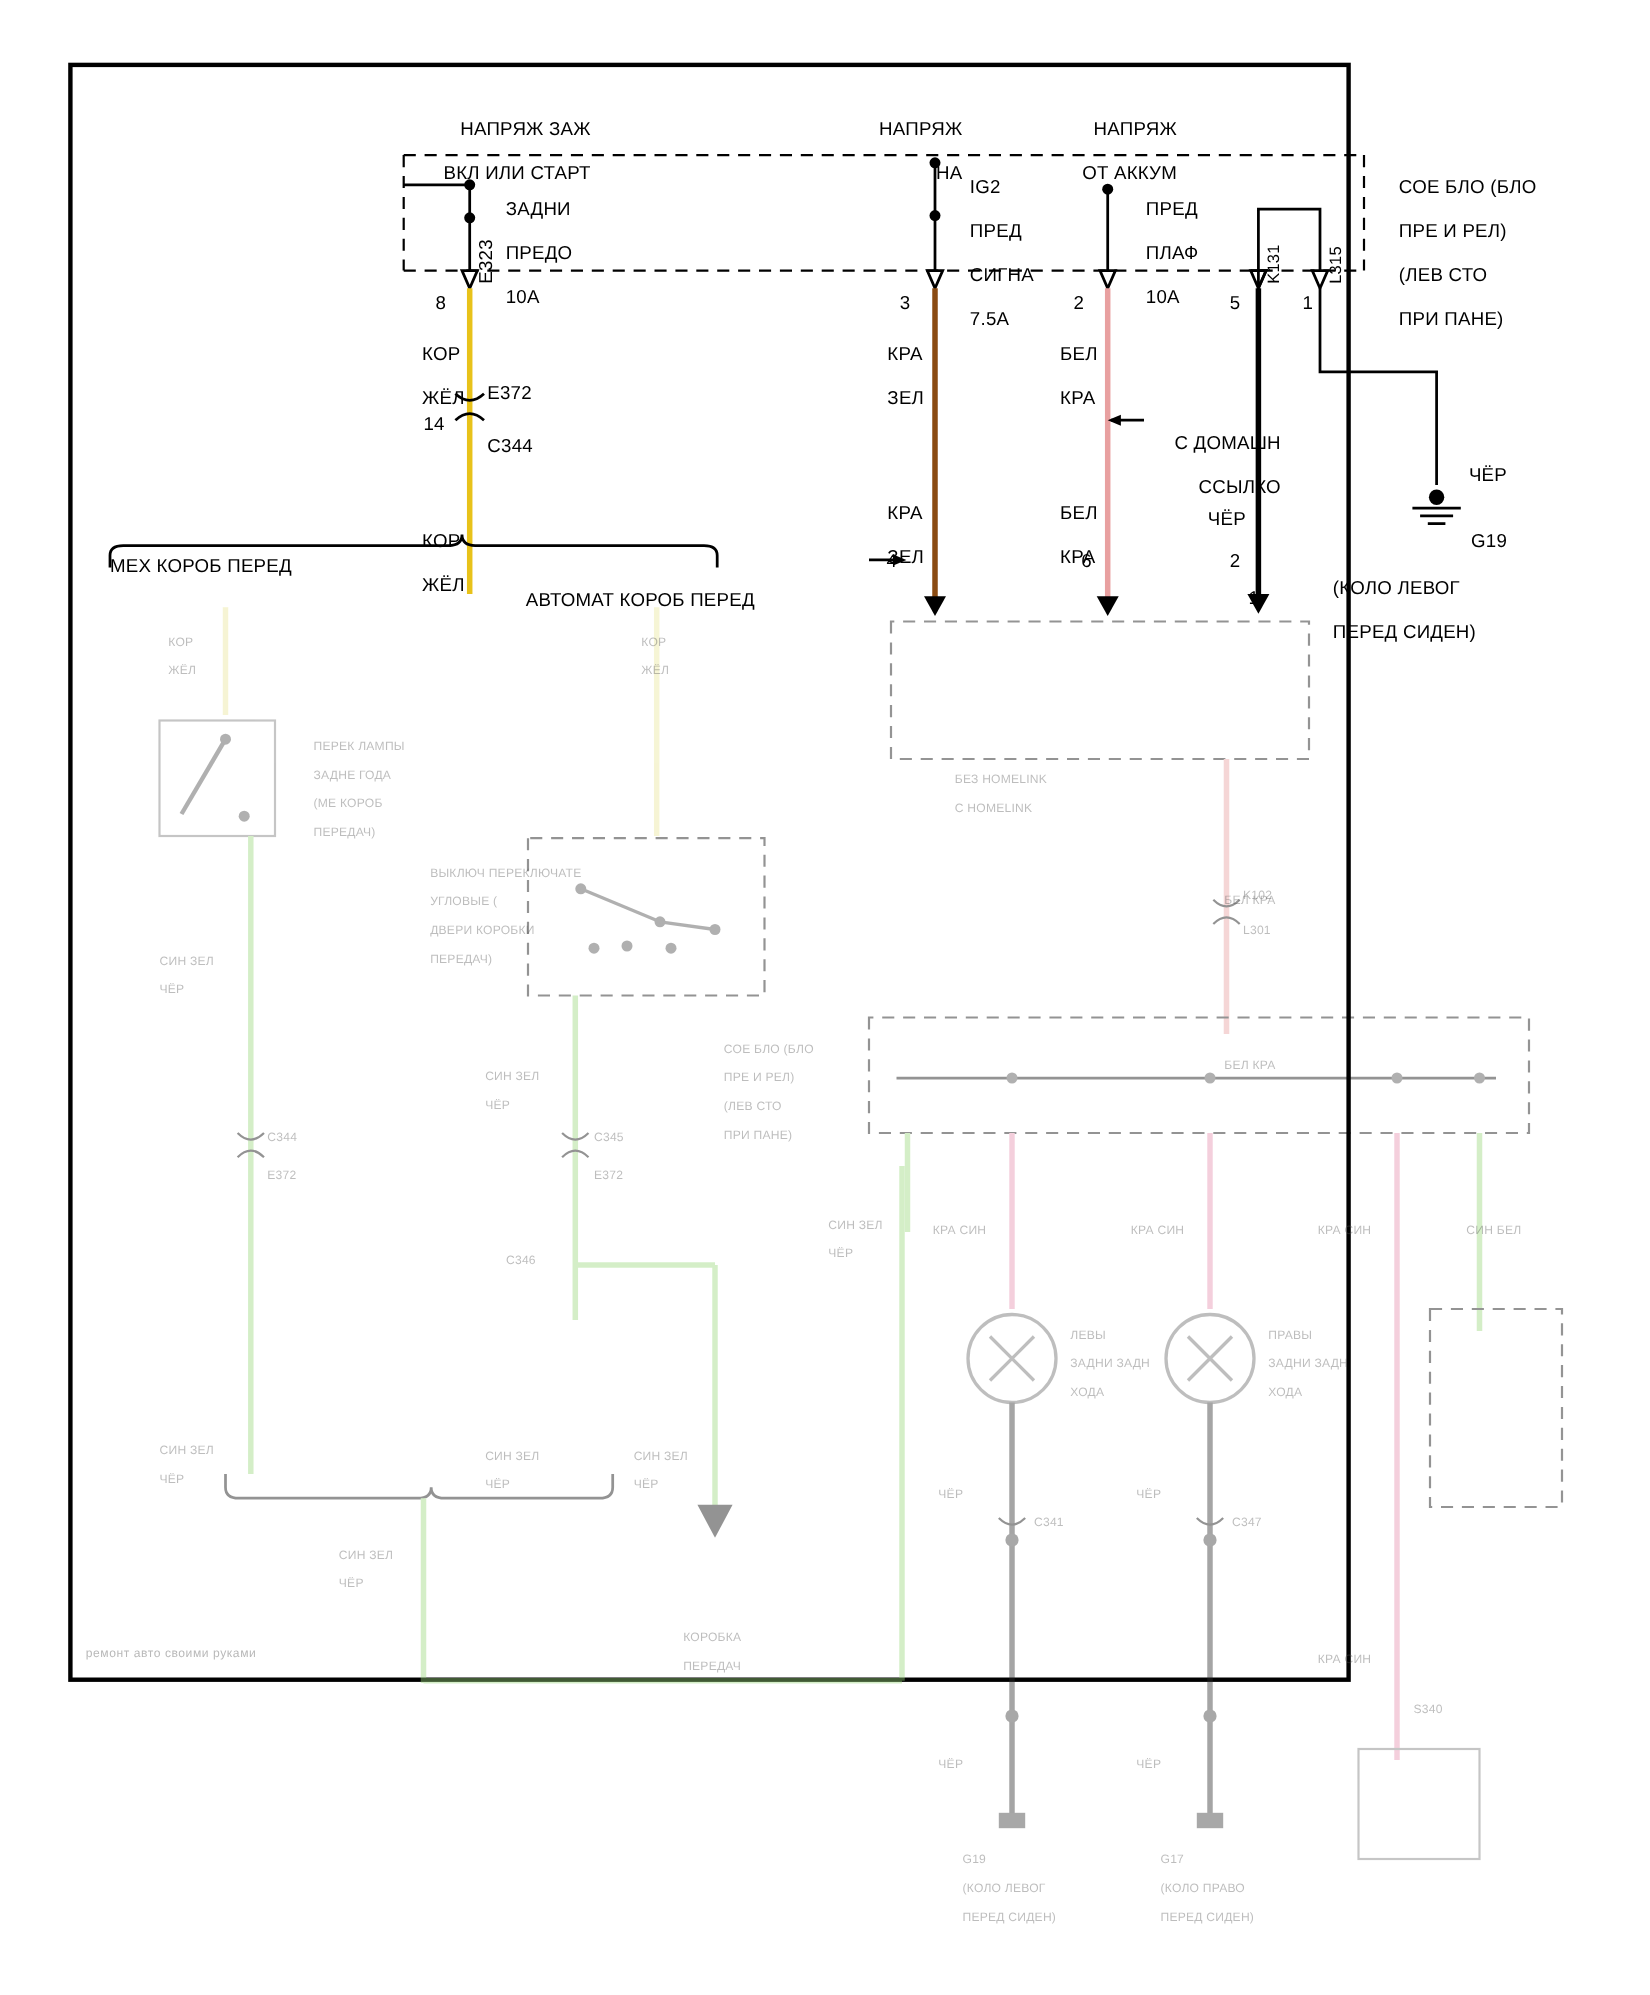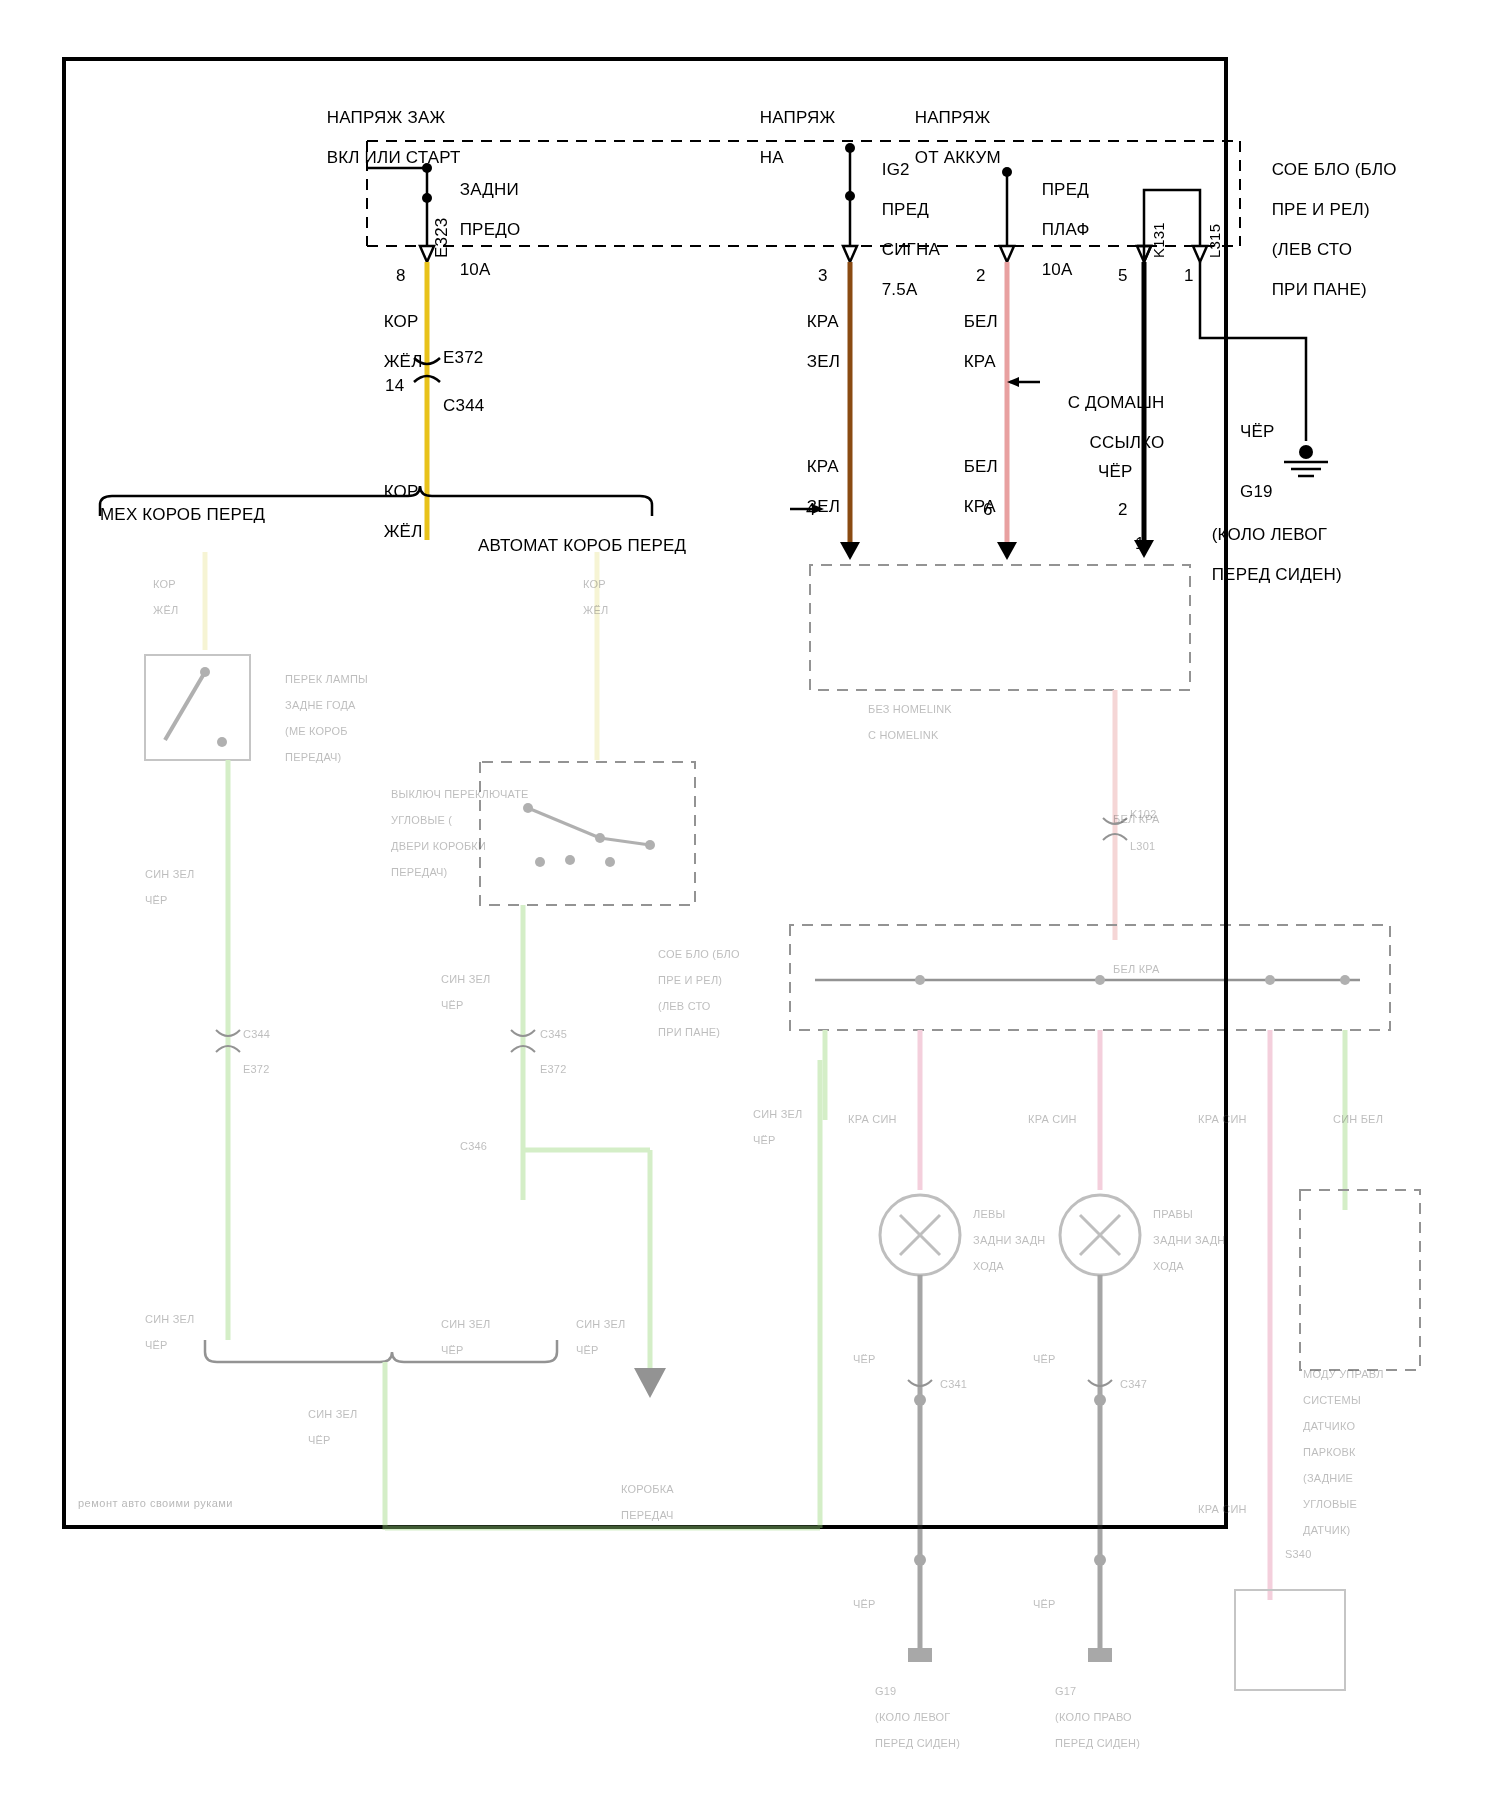--- a/index.html
+++ b/index.html
@@ -33,21 +33,21 @@
   .txt {
     position: absolute;
     font-size: 17px;
     color: #000;
     line-height: 1.18;
     white-space: pre;
     letter-spacing: 0.2px;
   }
   .txt.small { font-size: 15px; }
   .txt.tiny { font-size: 11px; color:#555; }
-  .txt.center { text-align: left; }
+  .txt.center { text-align: right; }
   .faded { opacity: 0.38; }
   svg { position: absolute; left:0; top:0; overflow: visible; }
   .wire { stroke-width: 5; fill: none; }
   .thin { stroke: #000; stroke-width: 2; fill: none; }
   .thin2 { stroke: #000; stroke-width: 2.5; fill: none; }
   .dash { stroke: #000; stroke-width: 2; fill: none; stroke-dasharray: 11 8; }
   .dot { fill: #000; }
   .watermark {
     position:absolute;
     left:78px; top:1497px;
@@ -326,29 +326,20 @@
   <div class="txt tiny faded" style="left:960px; top:1195px;">
     <span>ЛЕВЫ</span><br>
     <span>ЗАДНИ ЗАДН</span><br>
     <span>ХОДА</span>
   </div>
   <div class="txt tiny faded" style="left:1140px; top:1195px;">
     <span>ПРАВЫ</span><br>
     <span>ЗАДНИ ЗАДН</span><br>
     <span>ХОДА</span>
   </div>
-  <div class="txt tiny faded" style="left:1290px; top:1355px;">
-    <span>МОДУ УПРАВЛ</span><br>
-    <span>СИСТЕМЫ</span><br>
-    <span>ДАТЧИКО</span><br>
-    <span>ПАРКОВК</span><br>
-    <span>(ЗАДНИЕ</span><br>
-    <span>УГЛОВЫЕ</span><br>
-    <span>ДАТЧИК)</span>
-  </div>
   <div class="txt tiny faded" style="left:608px; top:1470px;">
     <span>КОРОБКА</span><br>
     <span>ПЕРЕДАЧ</span>
   </div>
   <div class="txt tiny faded" style="left:862px; top:1672px;">
     <span>G19</span><br>
     <span>(КОЛО ЛЕВОГ</span><br>
     <span>ПЕРЕД СИДЕН)</span>
   </div>
   <div class="txt tiny faded" style="left:1042px; top:1672px;">

